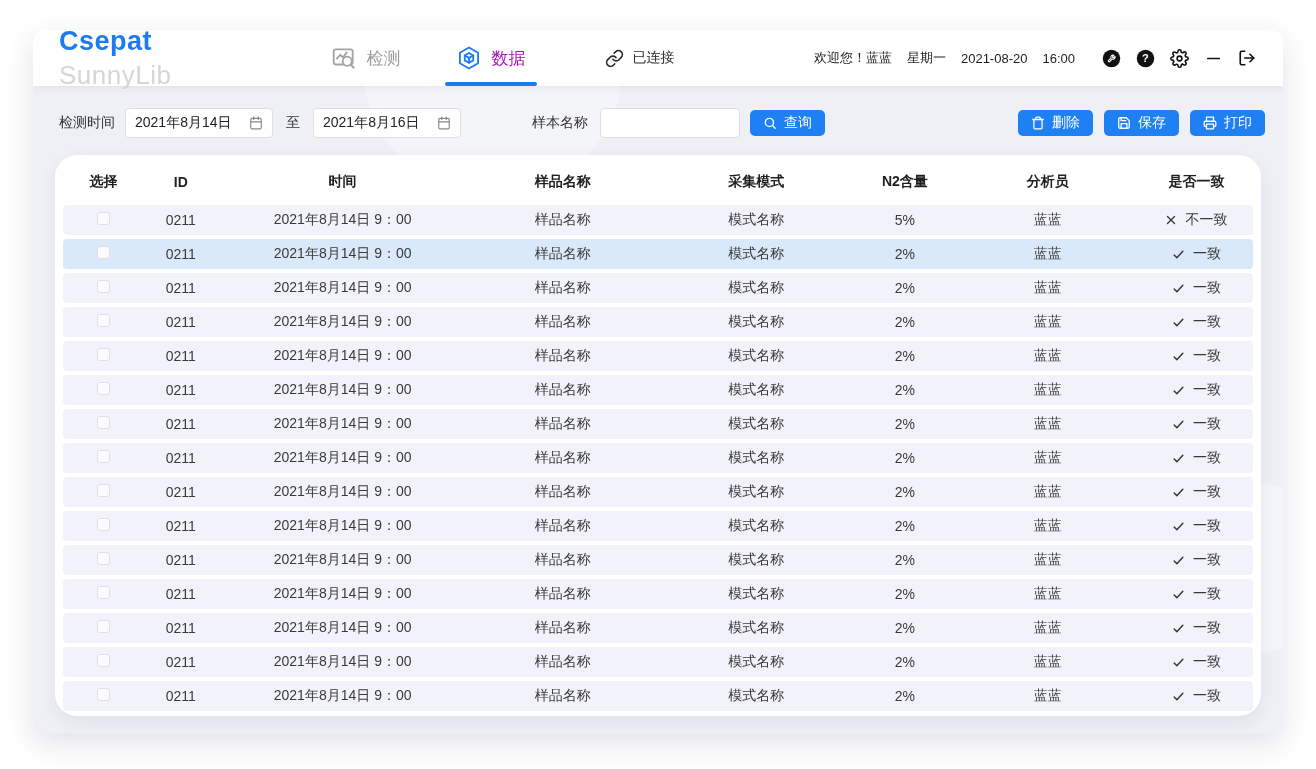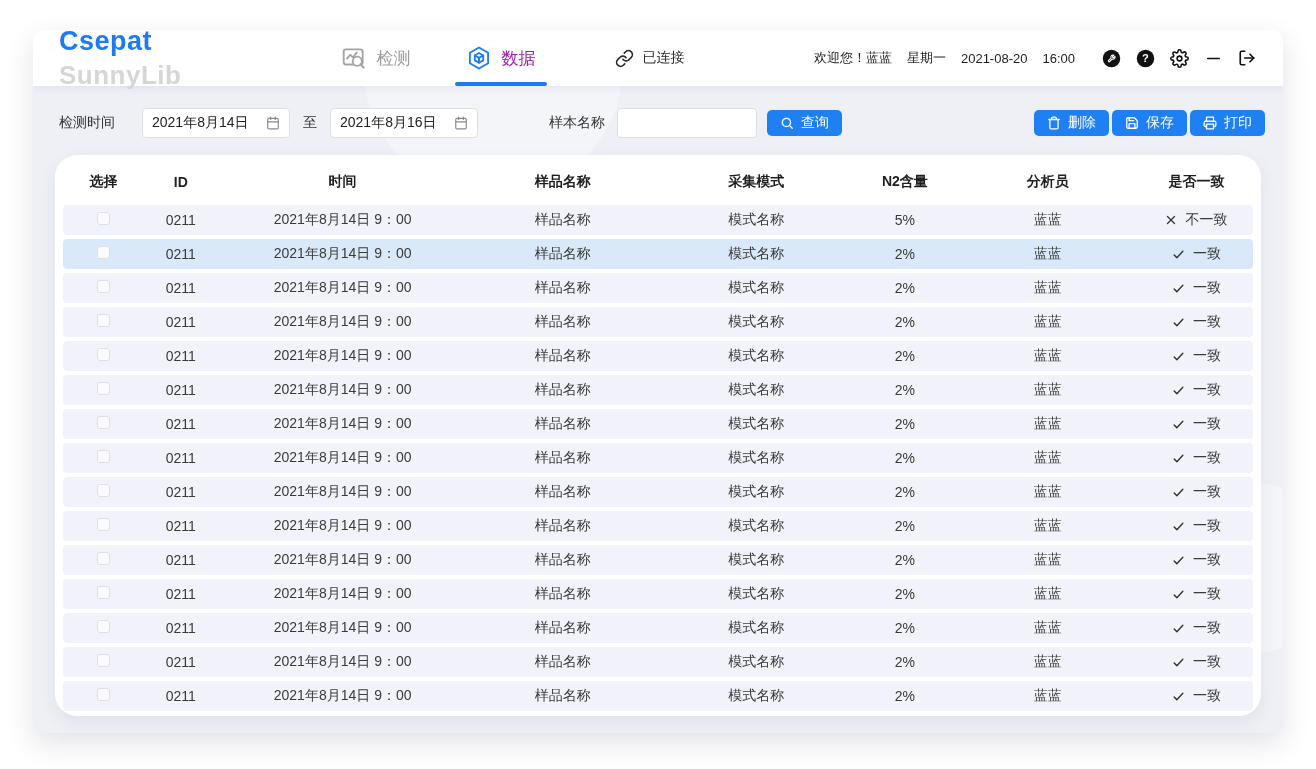--- a/index.html
+++ b/index.html
@@ -9,21 +9,21 @@
   
   .window { position:absolute; left:33px; top:30px; width:1250px; height:703px;
             border-radius:10px; background:#eef0f5; box-shadow:0 10px 28px rgba(40,50,80,.14);
             overflow:hidden; }
 
   
   .header { position:relative; z-index:3; height:56px; background:#fff; display:flex; align-items:center;
             padding:0 26px; box-shadow:0 2px 8px rgba(30,40,90,.07); }
   .logo { display:flex; align-items:baseline; gap:3px;flex-direction:column; }
   .logo-main { font-size:27px; font-weight:bold; color:#1c7bf0; letter-spacing:.5px; }
-  .logo-sub  { font-size:26px; font-weight:bold; color:#d6d6d6; letter-spacing:.5px; }
+  .logo-sub  { font-size:26px; font-weight:normal; color:#d6d6d6; letter-spacing:.5px; }
 
   .nav { display:flex; align-items:center; gap:56px; margin-left:160px; height:100%; }
   .tab { position:relative; display:flex; align-items:center; gap:9px; height:100%; font-size:17px; cursor:pointer; }
   .tab.inactive { color:#9c9c9c; }
   .tab.active { color:#a21caf; font-weight:normal; }
   .tab.active .underline { position:absolute; left:50%; transform:translateX(-50%); bottom:0;
             width:92px; height:4px; border-radius:2px; background:#1c7bf0; }
 
   .connection { display:flex; align-items:flex-start; gap:8px; margin-left:80px; font-size:14px; color:#2b2b2b; }
 
@@ -34,29 +34,29 @@
   
   .body { position:relative; height:647px; }
   .deco { position:absolute; border-radius:50%; background:#f4f5f9; z-index:0; }
   .deco.one { width:260px; height:260px; left:330px; top:-150px; }
   .deco.two { width:170px; height:170px; right:-55px; bottom:80px; }
 
   .filterbar { position:relative; z-index:2; display:flex; align-items:center; padding:22px 18px 0 26px; }
   .flabel { font-size:14px; color:#333; white-space:nowrap; }
   .field { display:flex; align-items:center; justify-content:space-between; background:#fff;
            border:1px solid #dcdee4; border-radius:4px; height:30px; padding:0 9px; cursor:pointer; }
-  .datefield { width:148px; margin-left:27px; font-size:14px; color:#222; }
+  .datefield { width:148px; margin-left:10px; font-size:14px; color:#222; }
   .sep { margin:0 13px; font-size:14px; color:#333; }
   .textfield { width:140px; height:30px; margin-left:12px; border:1px solid #dcdee4; border-radius:4px;
            background:#fff; padding:0 9px; font-size:14px; color:#222; font-family:inherit; }
 
   .btn { display:flex; align-items:center; gap:7px; height:26px; padding:0 13px; border:none; border-radius:5px;
          background:#1e80f2; color:#fff; font-size:14px; font-family:inherit; cursor:pointer; white-space:nowrap; }
   .btn-query { margin-left:10px; }
-  .actions { margin-left:auto; display:flex; gap:3px; }
+  .actions { margin-left:auto; display:flex; gap:11px; }
 
   
   .card { position:relative; z-index:1; margin:17px 22px 0 22px; height:561px; background:#fff;
           border-radius:22px; box-shadow:0 6px 18px rgba(30,40,90,.07); padding:4px 8px 6px 8px; }
   .grid-row { display:grid; grid-template-columns:6.8% 6.2% 21% 16% 16.5% 8.5% 15.5% 9.5%;
               align-items:center; text-align:center; }
   .thead { height:46px; font-size:14px; font-weight:bold; color:#1f1f1f; }
   .trow { height:30px; margin-bottom:4px; background:#f2f3fa; border-radius:4px;
           font-size:14px; color:#3a3a3a; cursor:pointer; }
   .trow.highlight { background:#d9e9f9; }

